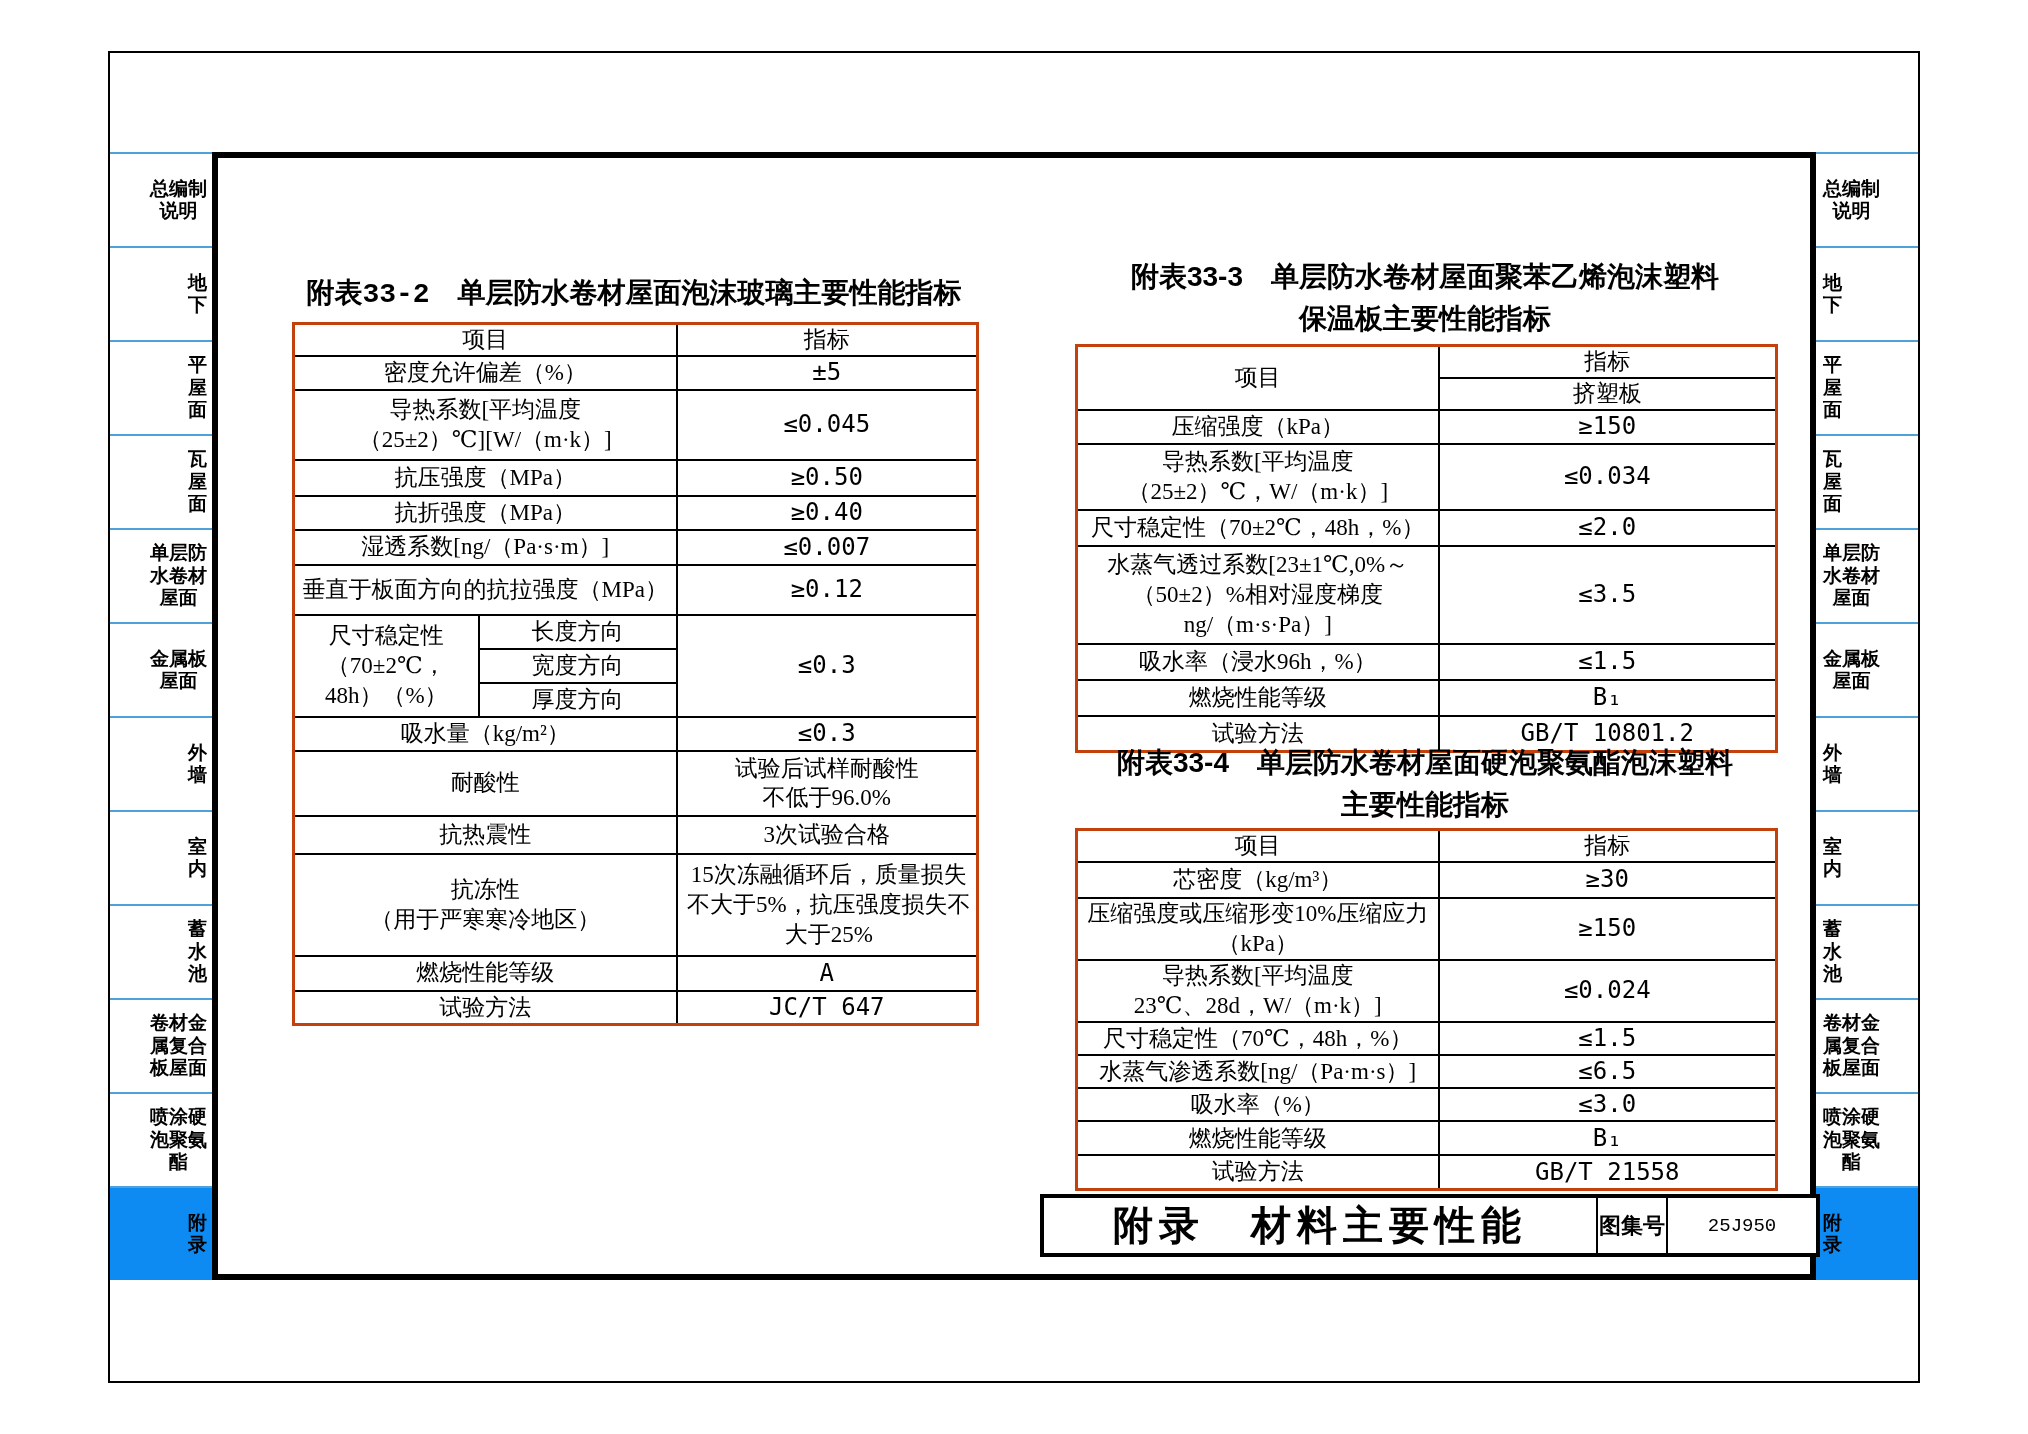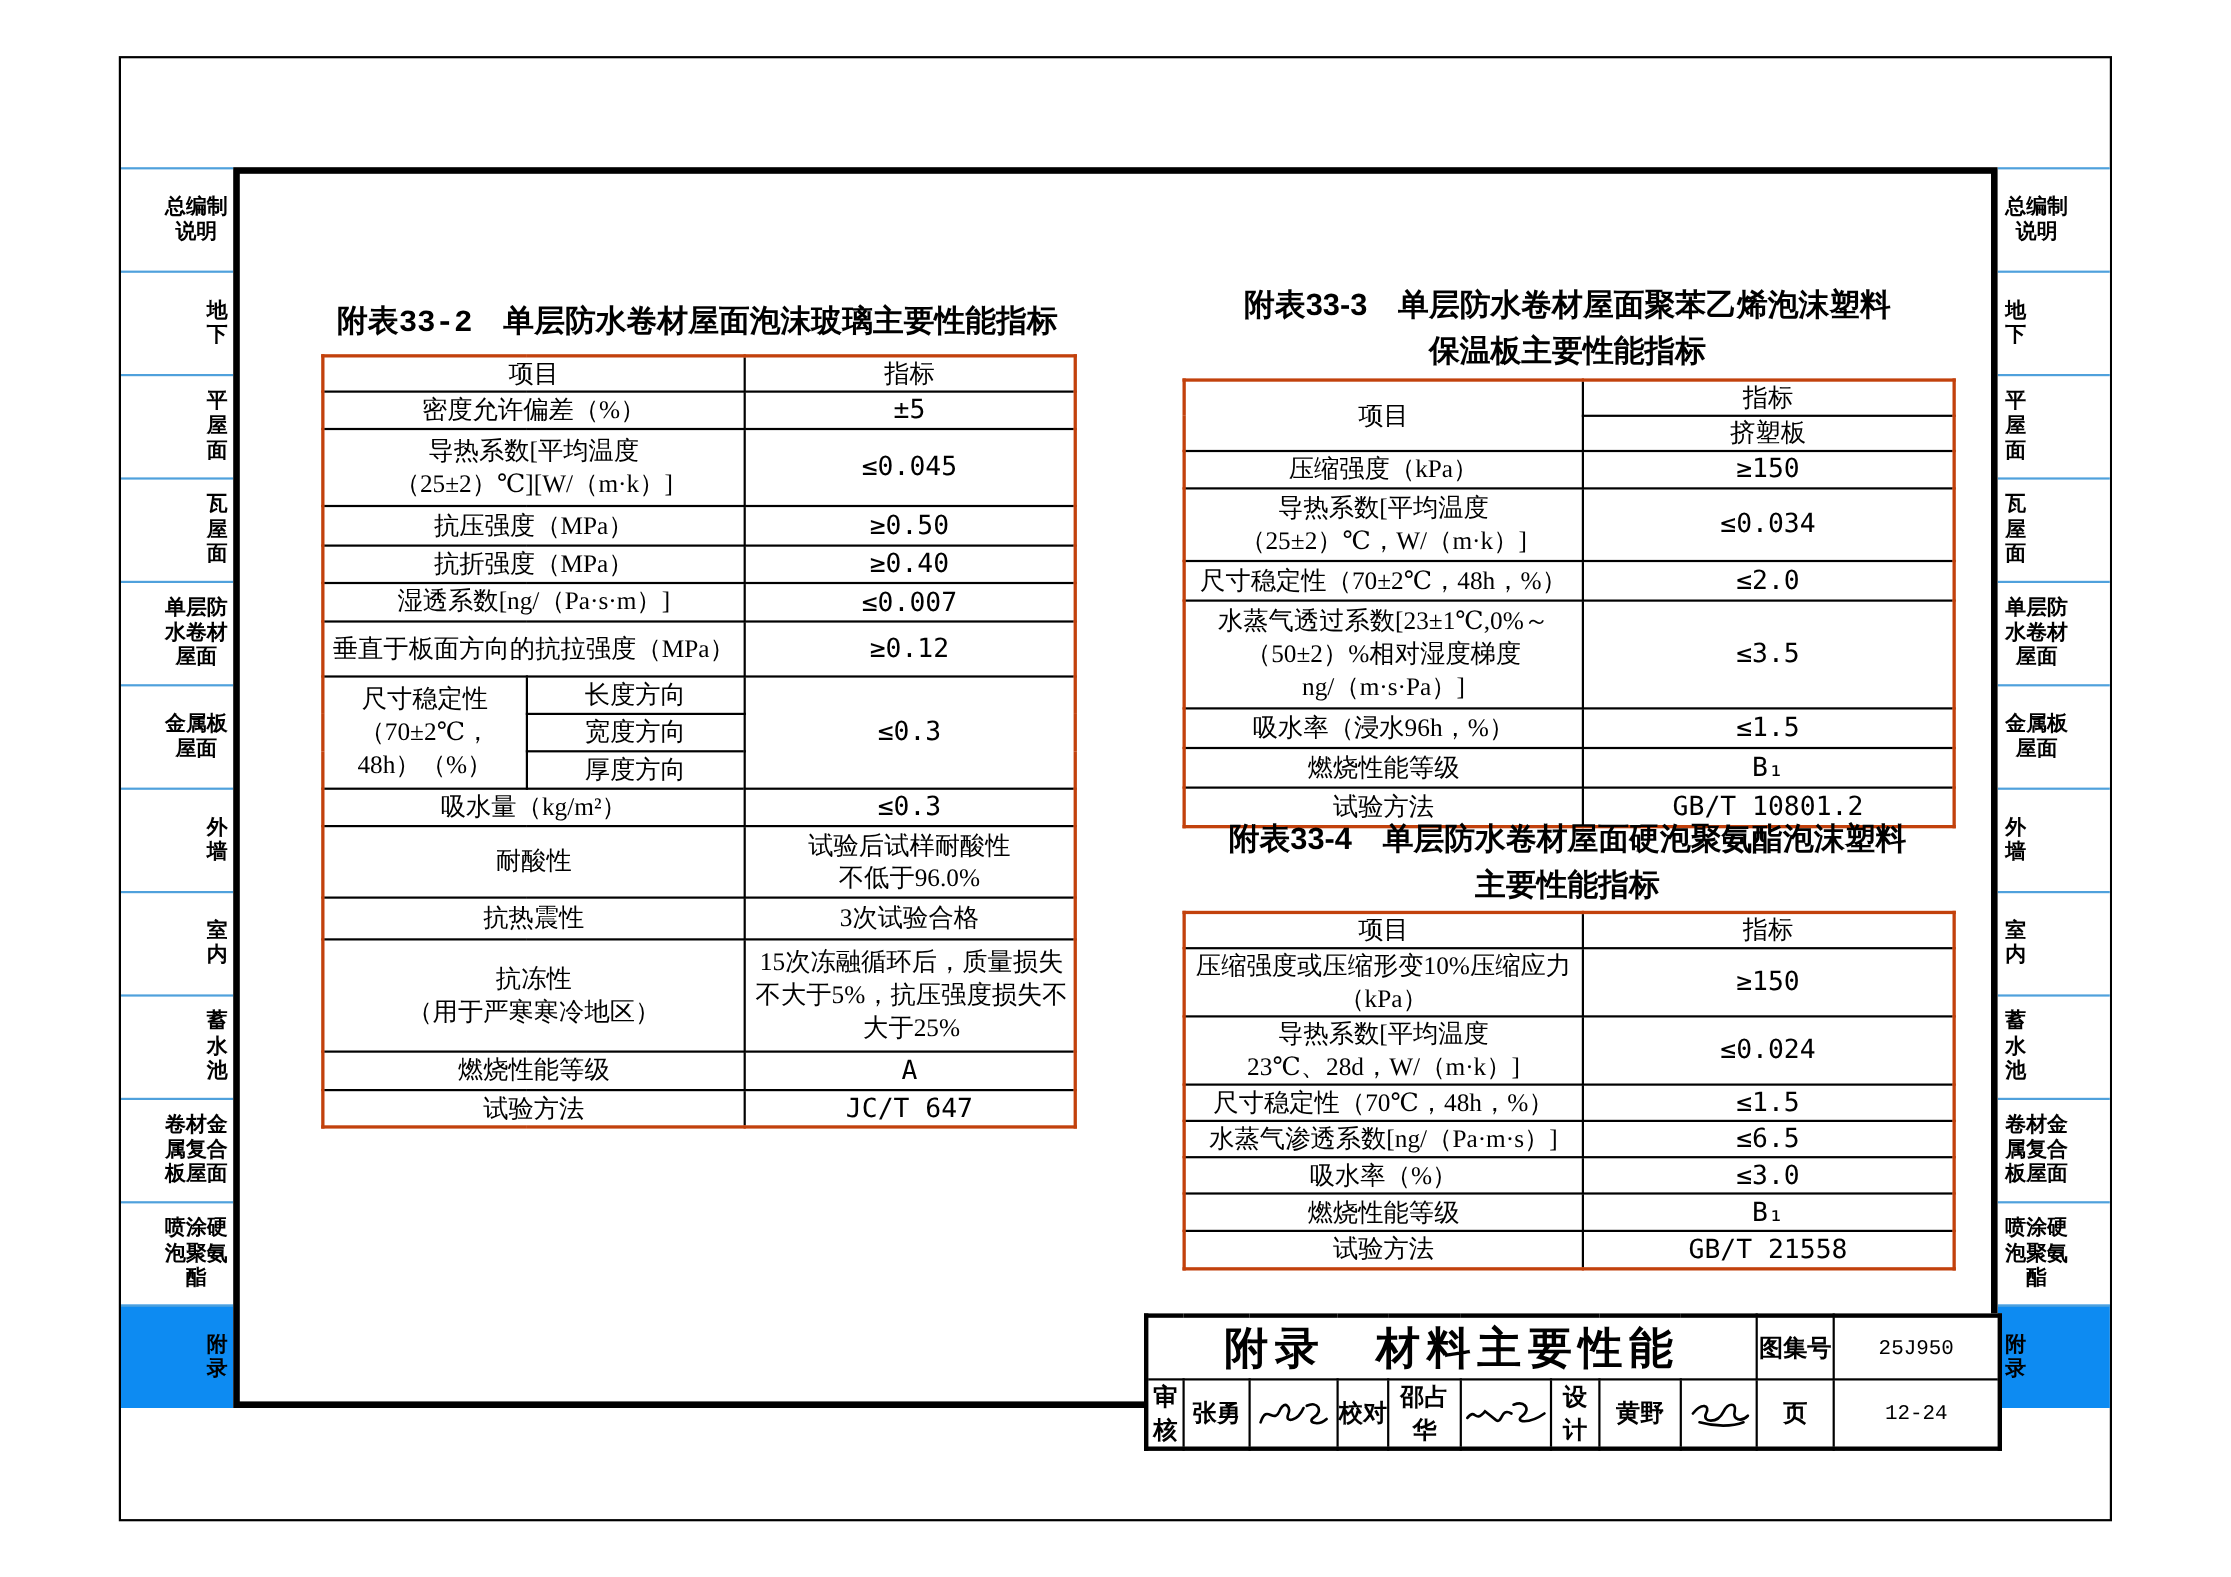--- a/index.html
+++ b/index.html
@@ -295,20 +295,24 @@
 主要性能指标</div>
 <table class="dtable abs" style="left:1075px;top:828px;width:700px;">
   <colgroup>
       <col style="width:362px">
       <col style="width:338px">
     </colgroup>
   <tbody>
       <tr class="h32">
         <td>项目</td>
         <td>指标</td>
+      </tr>
+  <tr class="h36">
+        <td>芯密度（kg/m³）</td>
+        <td class="val">≥30</td>
       </tr>
   <tr class="h62">
         <td>压缩强度或压缩形变10%压缩应力
 （kPa）</td>
         <td class="val">≥150</td>
       </tr>
   <tr class="h62">
         <td>导热系数[平均温度
 23℃、28d，W/（m·k）]</td>
         <td class="val">≤0.024</td>
@@ -349,39 +353,14 @@
       <col style="width:69px">
     <col style="width:70px">
       <col style="width:151px">
   </colgroup>
   <tbody>
       <tr style="height:46px">
     <td colspan="9" class="tb-main">附录　材料主要性能</td>
     <td class="tb-label">图集号</td>
     <td class="tb-num">25J950</td>
   </tr>
-  <tr style="height:32px">
-    <td class="tb-credit">审核</td>
-    <td class="tb-credit">张勇</td>
-    <td class="sig">
-      <svg width="72" height="28" viewBox="0 0 72 28">
-            <path d="M6 22 C12 4 18 26 24 10 C28 2 34 8 31 15 C28 23 40 21 45 9 M48 7 C58 2 63 12 55 17 C47 22 58 26 66 19" fill="none" stroke="#000" stroke-width="2.4" stroke-linecap="round"></path>
-          </svg>
-    </td>
-    <td class="tb-credit">校对</td>
-    <td class="tb-credit">邵占华</td>
-    <td class="sig">
-      <svg width="78" height="28" viewBox="0 0 78 28">
-            <path d="M4 18 C12 8 10 24 20 12 L30 20 C36 24 34 8 44 14 M46 6 C56 2 62 10 54 16 C46 22 60 24 74 14" fill="none" stroke="#000" stroke-width="2.4" stroke-linecap="round"></path>
-          </svg>
-    </td>
-    <td class="tb-credit">设计</td>
-    <td class="tb-credit">黄野</td>
-    <td class="sig">
-      <svg width="64" height="28" viewBox="0 0 64 28">
-            <path d="M8 14 C16 4 24 6 20 14 C16 22 30 24 36 12 C40 4 48 4 46 12 C44 20 52 22 58 16 M14 22 C28 26 44 26 54 22" fill="none" stroke="#000" stroke-width="2.4" stroke-linecap="round"></path>
-          </svg>
-    </td>
-    <td class="tb-label">页</td>
-    <td class="tb-num">12-24</td>
-  </tr>
 </tbody>
   </table>
 
 </body></html>

